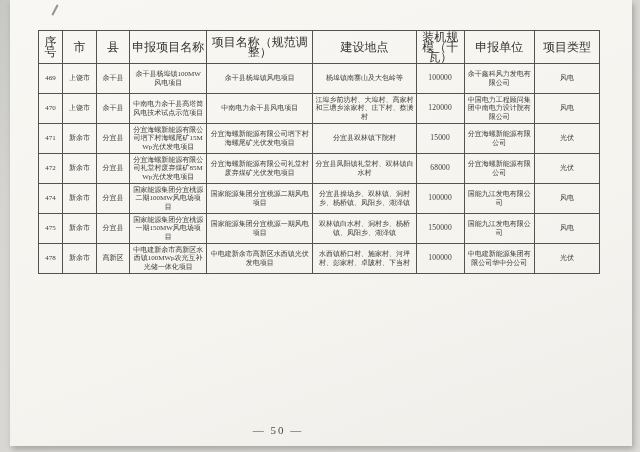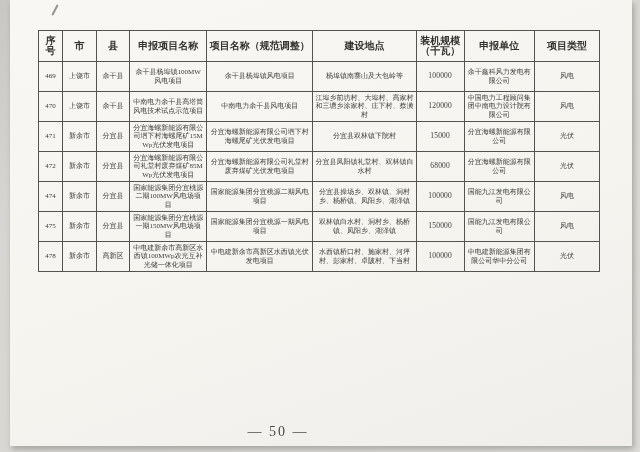--- a/index.html
+++ b/index.html
@@ -24,30 +24,30 @@
   }
   table.doc th,table.doc td{
     border:1px solid #55534f;
     text-align:center;vertical-align:middle;
     padding:1px 2px;
     font-size:7px;line-height:8.5px;
     word-break:break-all;
     font-weight:normal;
   }
   table.doc th{
-    font-size:10px;line-height:10px;font-weight:bold;
+    font-size:12px;line-height:10px;font-weight:normal;
     height:28px;color:#35332f;
   }
   table.doc td{height:27px;}
   table.doc td.num{font-size:7.5px;letter-spacing:.2px;}
   .c0{width:24px;} .c1{width:34px;} .c2{width:33px;} .c3{width:77px;}
   .c4{width:106px;} .c5{width:103px;} .c6{width:48px;} .c7{width:70px;} .c8{width:65px;}
   .footer-page{
     position:absolute;left:228px;top:424px;width:80px;
-    font-size:14px;color:#4a4846;letter-spacing:2px;text-align:center;
+    font-size:11px;color:#4a4846;letter-spacing:2px;text-align:center;
   }
 </style>
 </head>
 <body>
 
 <div class="paper">
   <div class="pen-mark"></div>
 
   <table class="doc">
     <colgroup>

